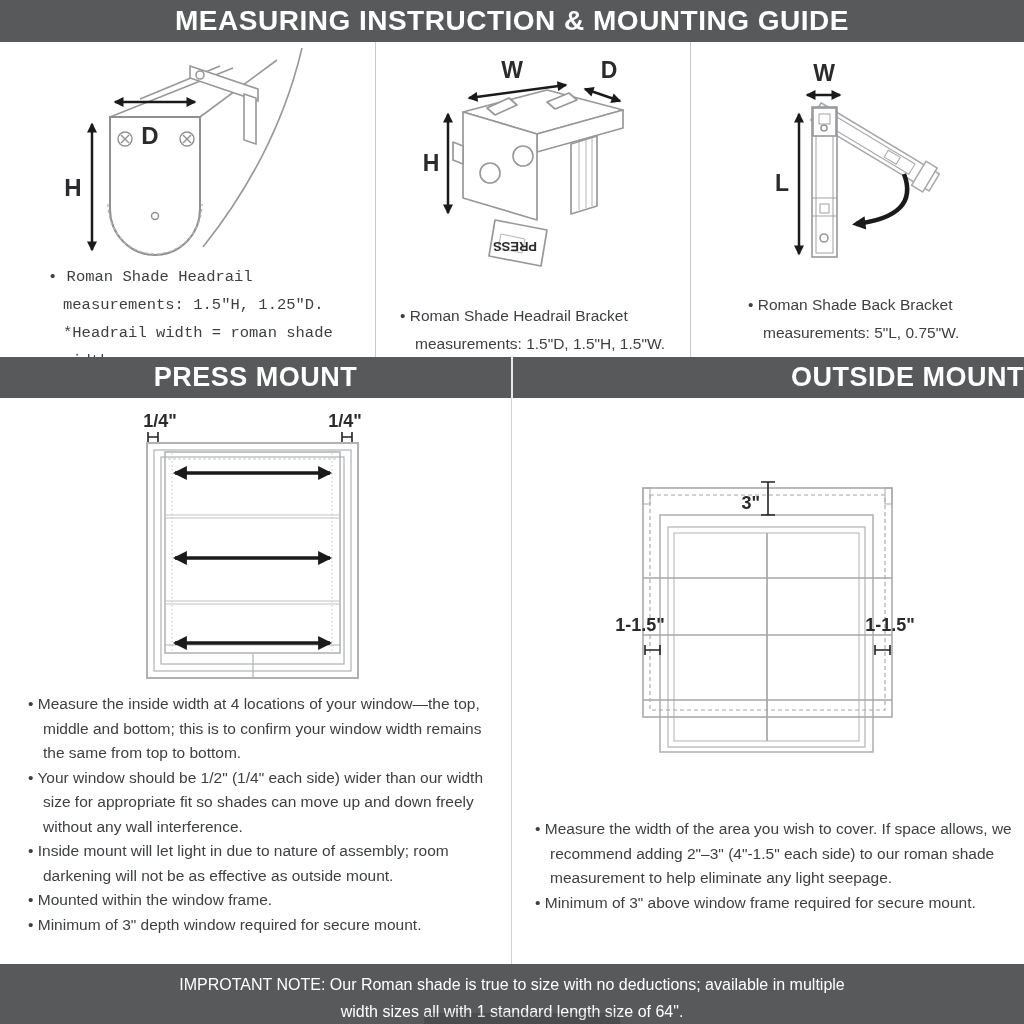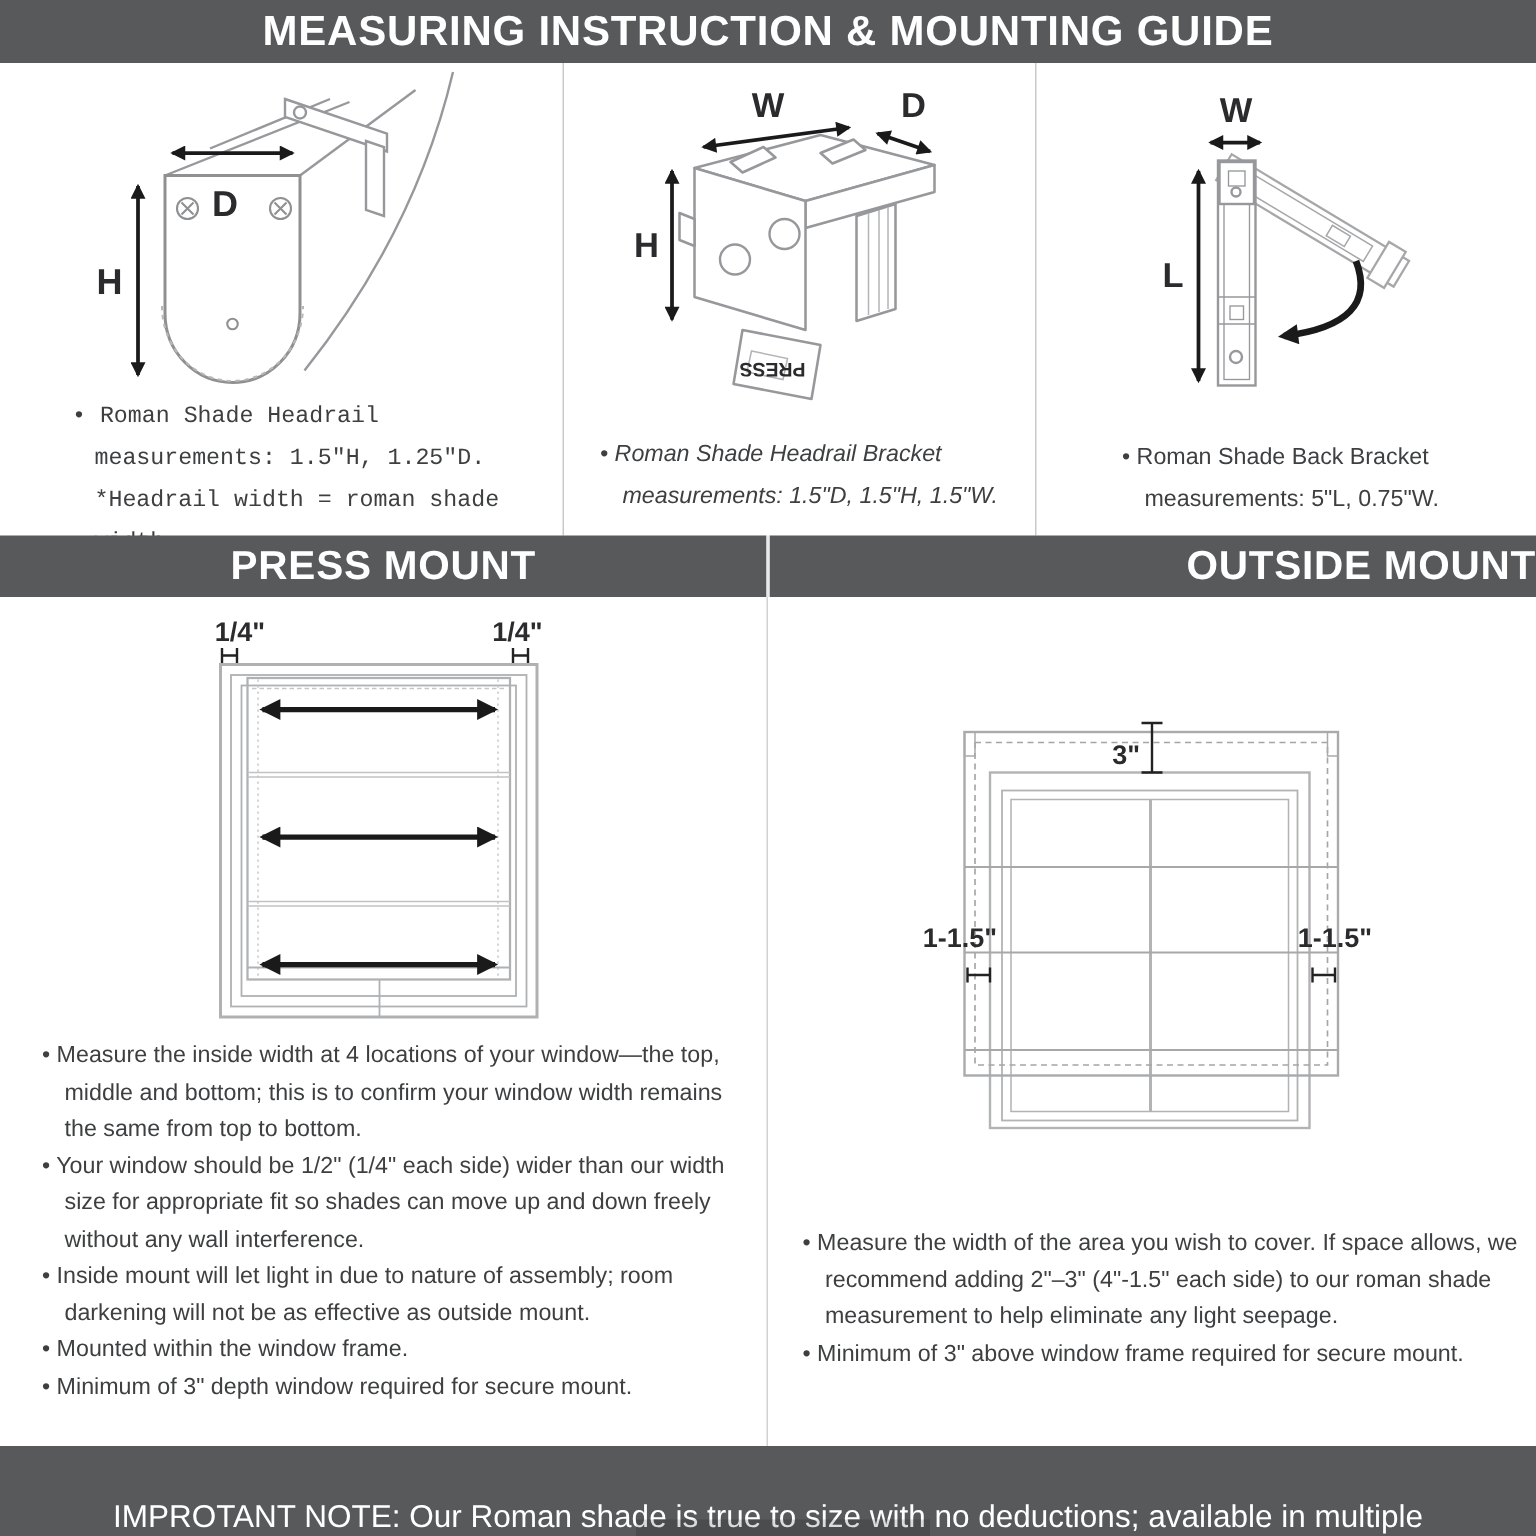--- a/index.html
+++ b/index.html
@@ -13,21 +13,21 @@
   .vdiv{position:absolute;width:1px;background:#c9c9c9;}
   .bar-split{position:absolute;top:357px;height:41px;width:2px;background:#e9e9e9;left:511px;z-index:2;}
   svg.diagram{position:absolute;}
   svg text{font-family:"Liberation Sans",sans-serif;font-weight:bold;fill:#2b2b2d;}
   .bullets{position:absolute;color:#3e3f41;list-style:none;margin:0;padding:0;}
   .bullets li{padding-left:15px;text-indent:-15px;}
   .bullets li::before{content:"• ";}
   .panel-note{font-size:15.5px;line-height:28px;}
   .body-note{font-size:15.5px;line-height:24.5px;}
   .footer-bar{top:964px;left:0;width:1024px;height:60px;flex-direction:column;
-              font-size:21px;line-height:24px;justify-content:flex-end;padding-top:9px;box-sizing:border-box;}
+              font-size:16px;line-height:24px;justify-content:space-between;padding-top:9px;box-sizing:border-box;}
   .wm{position:absolute;left:424px;top:1013px;width:196px;height:11px;background:rgba(0,0,0,0.14);}
 </style>
 </head>
 <body>
 
 <div class="canvas">
 
   <header class="bar top-bar">
     <h1>MEASURING INSTRUCTION &amp; MOUNTING GUIDE</h1>
   </header>
@@ -101,21 +101,21 @@
     </g>
     <g>
       <line x1="190" y1="41" x2="225" y2="53" stroke="#1a1a1a" stroke-width="2.5" marker-start="url(#m2)" marker-end="url(#m2)"></line>
       <text x="214" y="30" font-size="23" text-anchor="middle">D</text>
     </g>
     <g>
       <line x1="53" y1="66" x2="53" y2="165" stroke="#1a1a1a" stroke-width="2.5" marker-start="url(#m2)" marker-end="url(#m2)"></line>
       <text x="36" y="123" font-size="23" text-anchor="middle">H</text>
     </g>
   </svg>
-  <ul class="bullets panel-note" style="left:400px;top:289px;width:292px;font-style:italic;">
+  <ul class="bullets panel-note" style="left:400px;top:302px;width:292px;">
     <li>Roman Shade Headrail Bracket measurements: 1.5"D, 1.5"H, 1.5"W.</li>
   </ul>
 
   <svg class="diagram" style="left:740px;top:48px;" width="284" height="228" viewBox="0 0 284 228">
     <defs>
       <marker id="m3" viewBox="0 0 10 10" refX="8.5" refY="5" markerWidth="4.5" markerHeight="4" orient="auto-start-reverse">
           <path d="M0,0 L10,5 L0,10 Z" fill="#1a1a1a"></path>
         </marker>
       <marker id="m3c" viewBox="0 0 10 10" refX="7" refY="5" markerWidth="3.2" markerHeight="3" orient="auto">
           <path d="M0,0 L10,5 L0,10 Z" fill="#1a1a1a"></path>
@@ -229,16 +229,17 @@
     </g>
   </svg>
 
   <ul class="bullets body-note" style="left:535px;top:817px;width:478px;">
     <li>Measure the width of the area you wish to cover. If space allows, we recommend adding 2"–3" (4"-1.5" each side) to our roman shade measurement to help eliminate any light seepage.</li>
     <li>Minimum of 3" above window frame required for secure mount.</li>
   </ul>
 
   <footer class="bar footer-bar">
     <div>IMPROTANT NOTE: Our Roman shade is true to size with no deductions; available in multiple</div>
+    <div>width sizes all with 1 standard length size of 64".</div>
   </footer>
   <div class="wm"></div>
 
 </div>
 
 </body></html>

